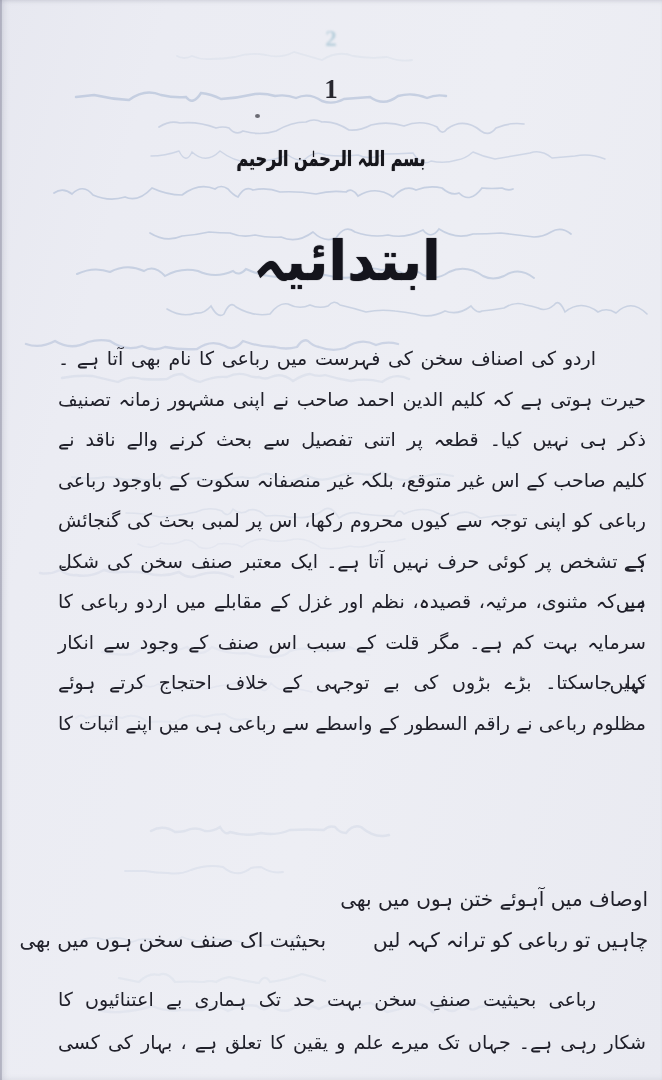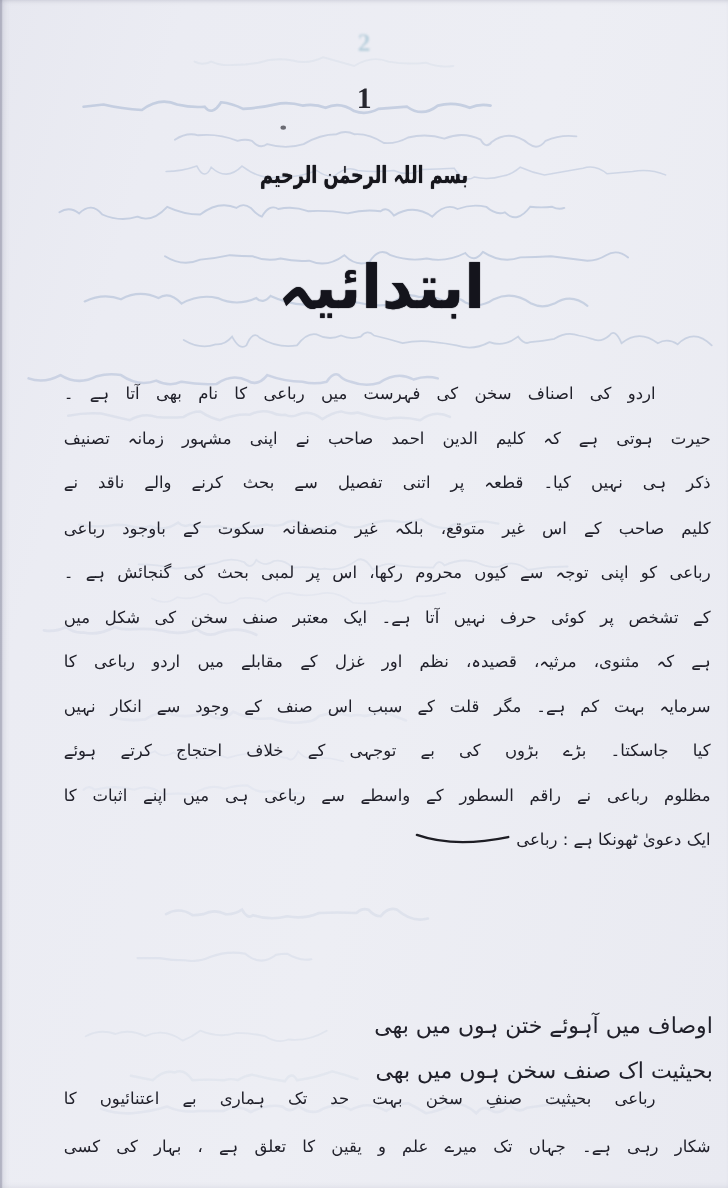--- a/index.html
+++ b/index.html
@@ -34,36 +34,36 @@
   }
   .heading{
     position:absolute;top:213px;left:0;width:100%;margin:16px;text-align:center;
     font-size:55px;font-weight:700;color:#14141c;
     text-shadow:0 0 1px #14141c;
   }
   .para{position:absolute;right:16px;left:58px;direction:rtl;}
   .para1{top:338px;}
   .para2{top:978px;}
   .line{
-    height:40.5px;line-height:40.5px;font-size:15px;
+    height:40.5px;line-height:40.5px;font-size:19px;
     text-align:justify;text-align-last:justify;
     white-space:normal;overflow:visible;
   }
   .para2 .line{height:43px;line-height:43px;}
   .line.indent{padding-right:50px;}
   .line.flush-right{text-align-last:right;}
   .swash{vertical-align:middle;margin-right:4px;}
   .verse{
     position:absolute;top:879px;right:14px;left:14px;
     padding-left:98px;direction:rtl;
   }
   .verse-row{display:flex;justify-content:space-between;height:41px;line-height:41px;font-size:20px;}
   .hemistich{white-space:nowrap;}
   .hemistich.right{width:302px;text-align:right;}
-  .hemistich.left{width:214px;text-align:right;margin-top:33px;}
+  .hemistich.left{width:214px;text-align:right;}
 </style>
 </head>
 <body>
 
 <div class="page">
 
   <svg class="bleed" width="662" height="1080" viewBox="0 0 662 1080" aria-hidden="true">
       <path d="M177 56 Q184 60 192 56 Q201 60 211 59 Q223 59 235 57 Q250 52 266 55 Q280 59 294 52 Q308 56 322 60 Q338 50 353 56 Q370 59 387 57 Q400 62 412 60" fill="none" stroke="#9fb1cf" stroke-width="1.8" stroke-linecap="round" opacity="0.12"></path>
       <path d="M76 97 Q85 96 94 95 Q111 99 129 100 Q145 88 161 95 Q174 98 186 97 Q193 106 201 93 Q211 94 221 99 Q238 98 255 94 Q265 93 275 96 Q286 94 296 98 Q309 92 322 101 Q333 105 344 99 Q357 98 370 97 Q384 107 398 96 Q413 92 427 98 Q436 94 446 96" fill="none" stroke="#9fb1cf" stroke-width="2.4" stroke-linecap="round" opacity="0.50"></path>
       <path d="M159 127 Q170 120 180 123 Q198 121 216 128 Q223 126 229 128 Q236 136 243 131 Q260 136 276 131 Q291 122 306 122 Q314 118 322 122 Q335 121 349 130 Q360 131 371 125 Q388 121 404 126 Q421 119 437 127 Q442 136 447 129 Q464 117 481 131 Q489 137 496 128 Q510 122 524 124" fill="none" stroke="#9fb1cf" stroke-width="1.7" stroke-linecap="round" opacity="0.43"></path>
@@ -104,30 +104,28 @@
     <div class="line indent">اردو کی اصناف سخن کی فہرست میں رباعی کا نام بھی آتا ہے ۔</div>
     <div class="line">حیرت ہوتی ہے کہ کلیم الدین احمد صاحب نے اپنی مشہور زمانہ تصنیف</div>
     <div class="line">ذکر ہی نہیں کیا۔ قطعہ پر اتنی تفصیل سے بحث کرنے والے ناقد نے</div>
     <div class="line">کلیم صاحب کے اس غیر متوقع، بلکہ غیر منصفانہ سکوت کے باوجود رباعی</div>
     <div class="line">رباعی کو اپنی توجہ سے کیوں محروم رکھا، اس پر لمبی بحث کی گنجائش ہے ۔</div>
     <div class="line">کے تشخص پر کوئی حرف نہیں آتا ہے۔ ایک معتبر صنف سخن کی شکل میں</div>
     <div class="line">ہے کہ مثنوی، مرثیہ، قصیدہ، نظم اور غزل کے مقابلے میں اردو رباعی کا</div>
     <div class="line">سرمایہ بہت کم ہے۔ مگر قلت کے سبب اس صنف کے وجود سے انکار نہیں</div>
     <div class="line">کیا جاسکتا۔ بڑے بڑوں کی بے توجہی کے خلاف احتجاج کرتے ہوئے</div>
     <div class="line">مظلوم رباعی نے راقم السطور کے واسطے سے رباعی ہی میں اپنے اثبات کا</div>
-    <div class="line flush-right"><span>ایک دعویٰ ٹھونکا ہے : رباعی</span><svg class="swash" width="88" height="16" viewBox="0 0 88 16">
-          <path d="M2 3 Q36 15 85 5" fill="none" stroke="#1d1d24" stroke-width="2.2" stroke-linecap="round"></path>
-        </svg></div>
   </div>
 
   <div class="verse">
     <div class="verse-row">
       <span class="hemistich left">اوصاف میں آہوئے ختن ہوں میں بھی</span>
     </div>
     <div class="verse-row">
+      <span class="hemistich right">چاہیں تو رباعی کو ترانہ کہہ لیں</span>
       <span class="hemistich left">بحیثیت اک صنف سخن ہوں میں بھی</span>
     </div>
   </div>
 
   <div class="para para2">
     <div class="line indent">رباعی بحیثیت صنفِ سخن بہت حد تک ہماری بے اعتنائیوں کا</div>
     <div class="line">شکار رہی ہے۔ جہاں تک میرے علم و یقین کا تعلق ہے ، بہار کی کسی</div>
   </div>
 
 </div>

